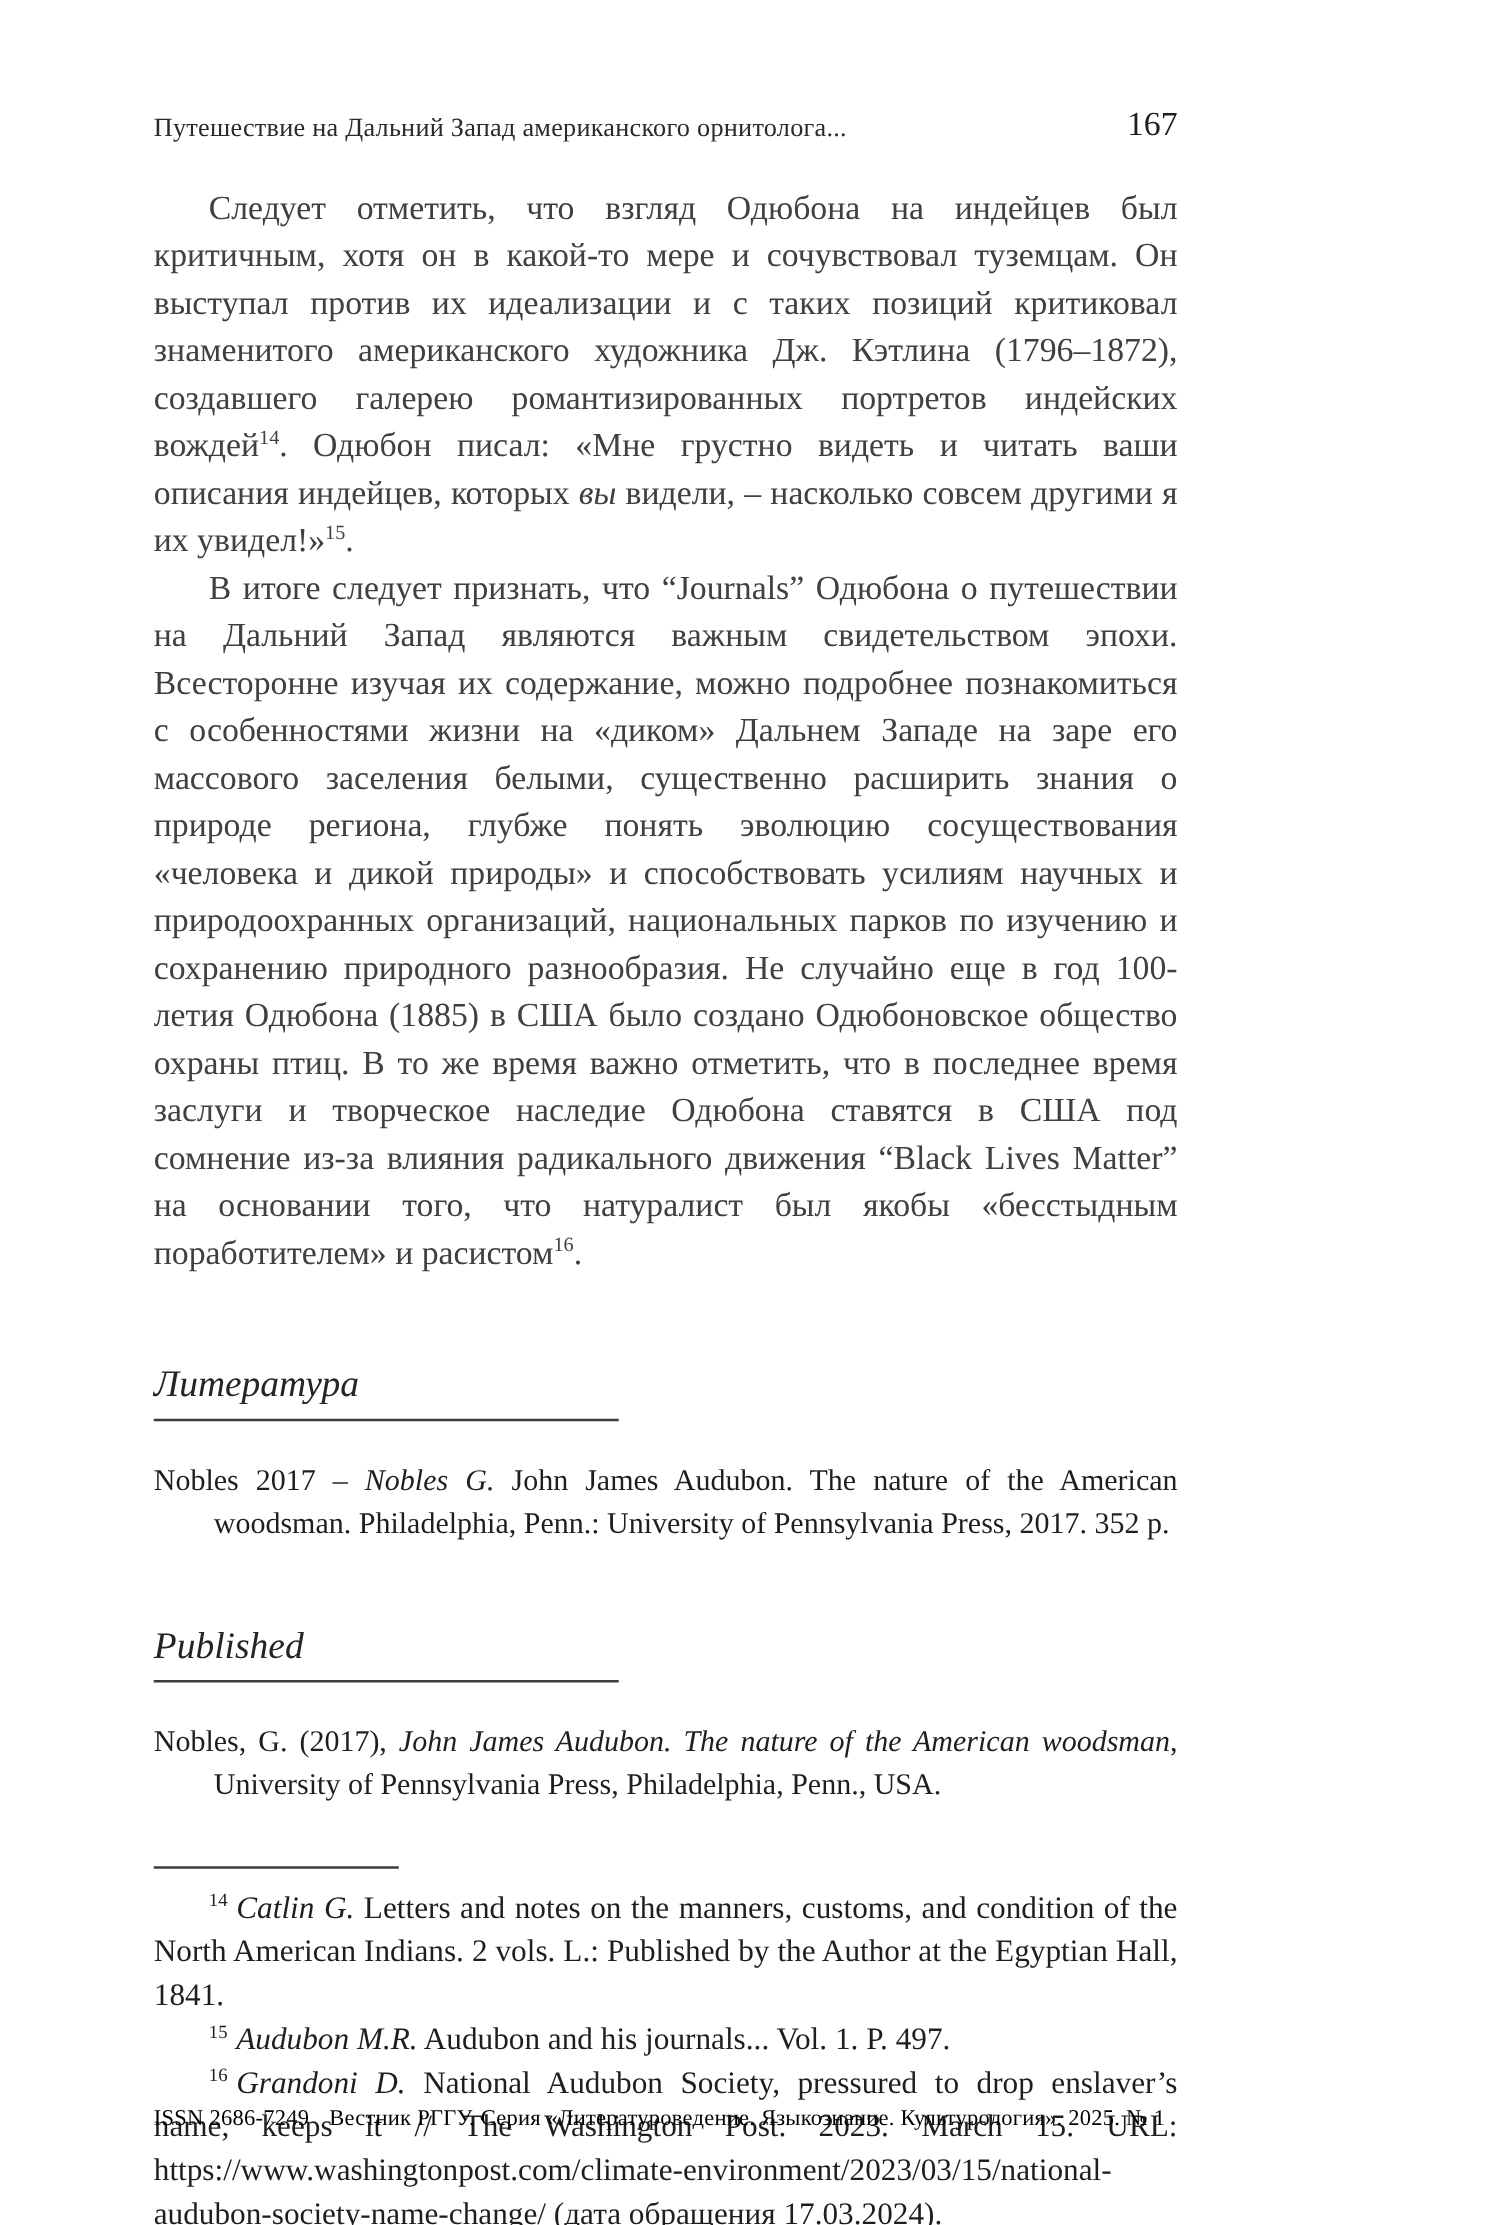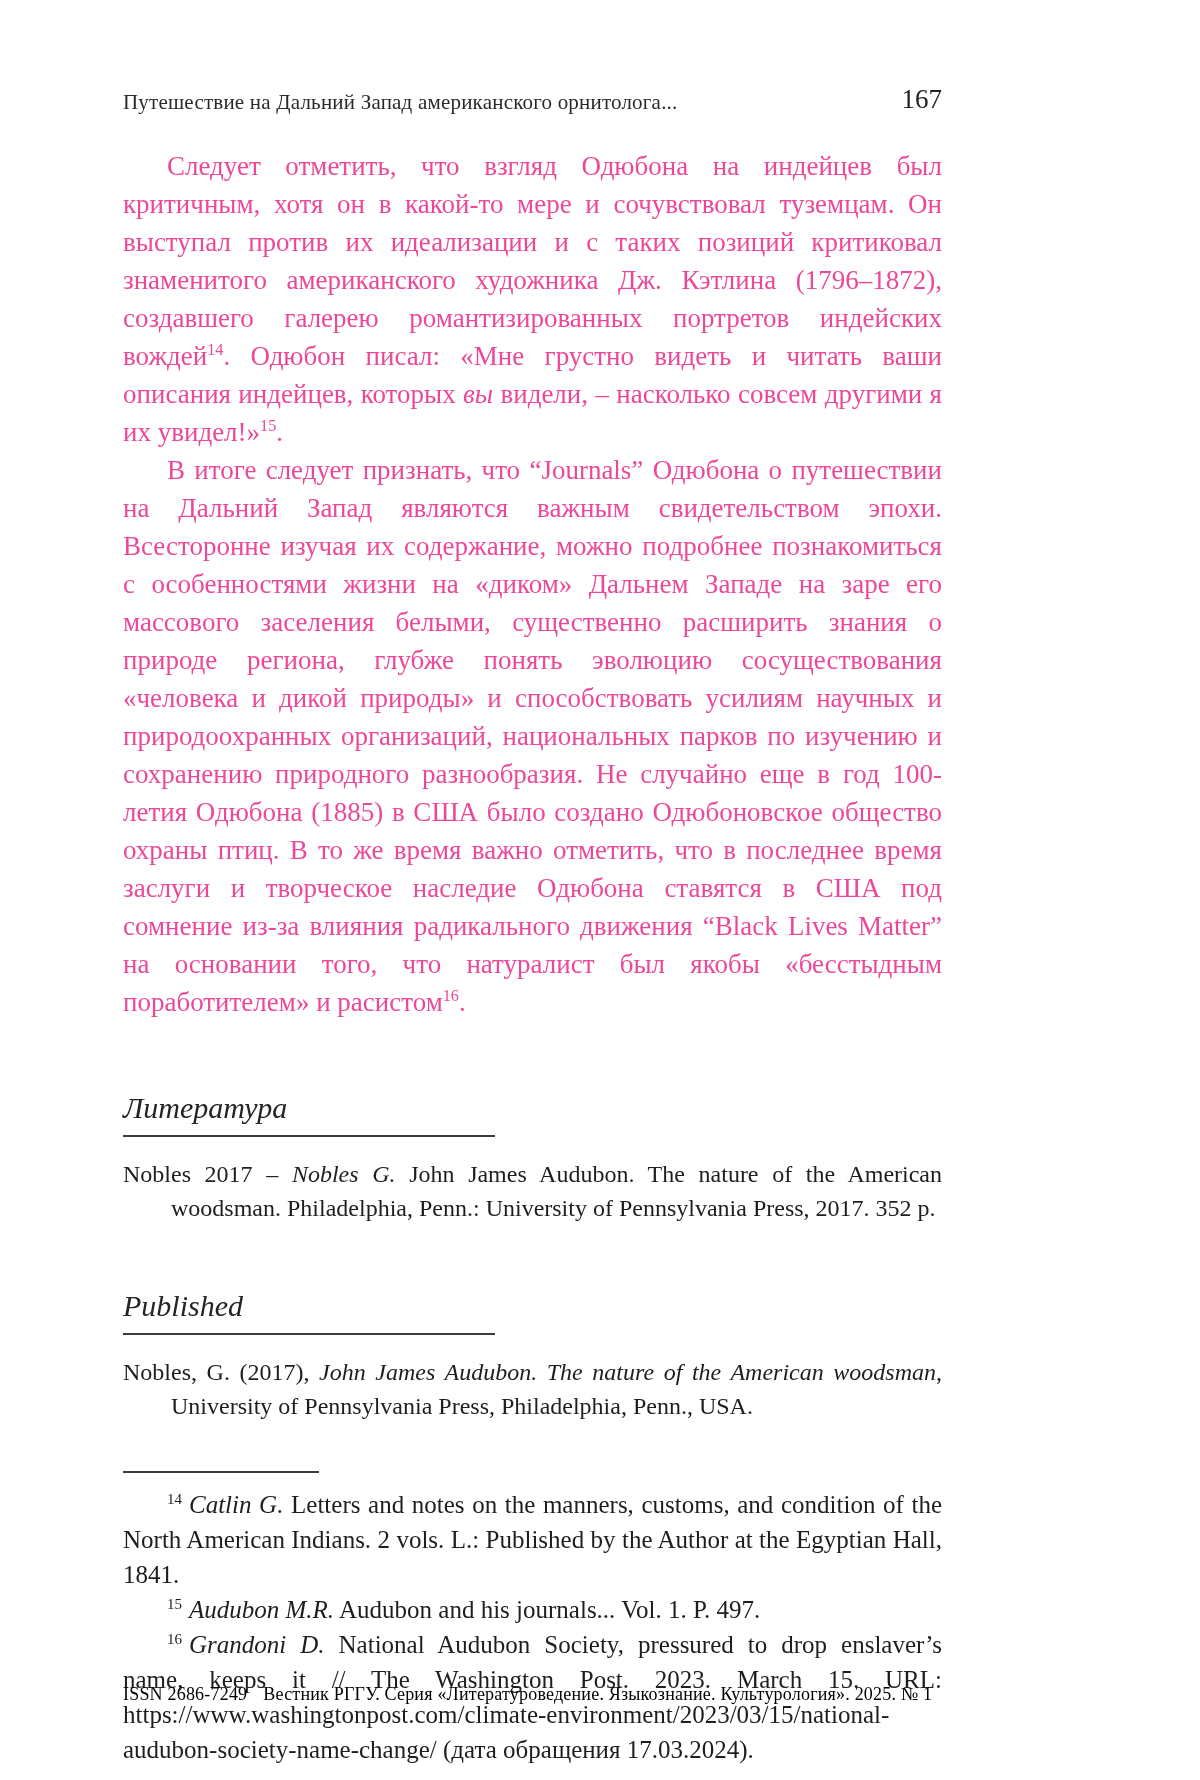--- a/index.html
+++ b/index.html
@@ -24,37 +24,37 @@
   }
   .rh-title { letter-spacing:0.2px; }
   .rh-page { font-size:27px; color:#1f1f1f; }
 
   
   .content { margin-top:32px; }
   .body-par {
     font-size:27px; line-height:38px;
     text-align:justify;
     text-indent:44px;
-    color:#ec4899;
+    color:#404040;
   }
   .body-par em { font-style:italic; }
   sup.fnm, sup.fn-num {
     font-size:60%; vertical-align:super; line-height:0;
   }
 
   
   .section-lit { margin-top:70px; }
   .section-ref { margin-top:64px; }
   .sec-head {
     font-style:italic; font-weight:normal;
     font-size:30px; color:#242424;
     width:372px;
     padding-bottom:10px;
     border-bottom:2px solid #3c3c3c;
-    margin-bottom:20px;
+    margin-bottom:31px;
   }
   .bib-entry {
     font-size:24px; line-height:34px;
     text-align:justify;
     padding-left:48px; text-indent:-48px;
     color:#1e1e1e;
   }
   .bib-entry em { font-style:italic; }
 
   

